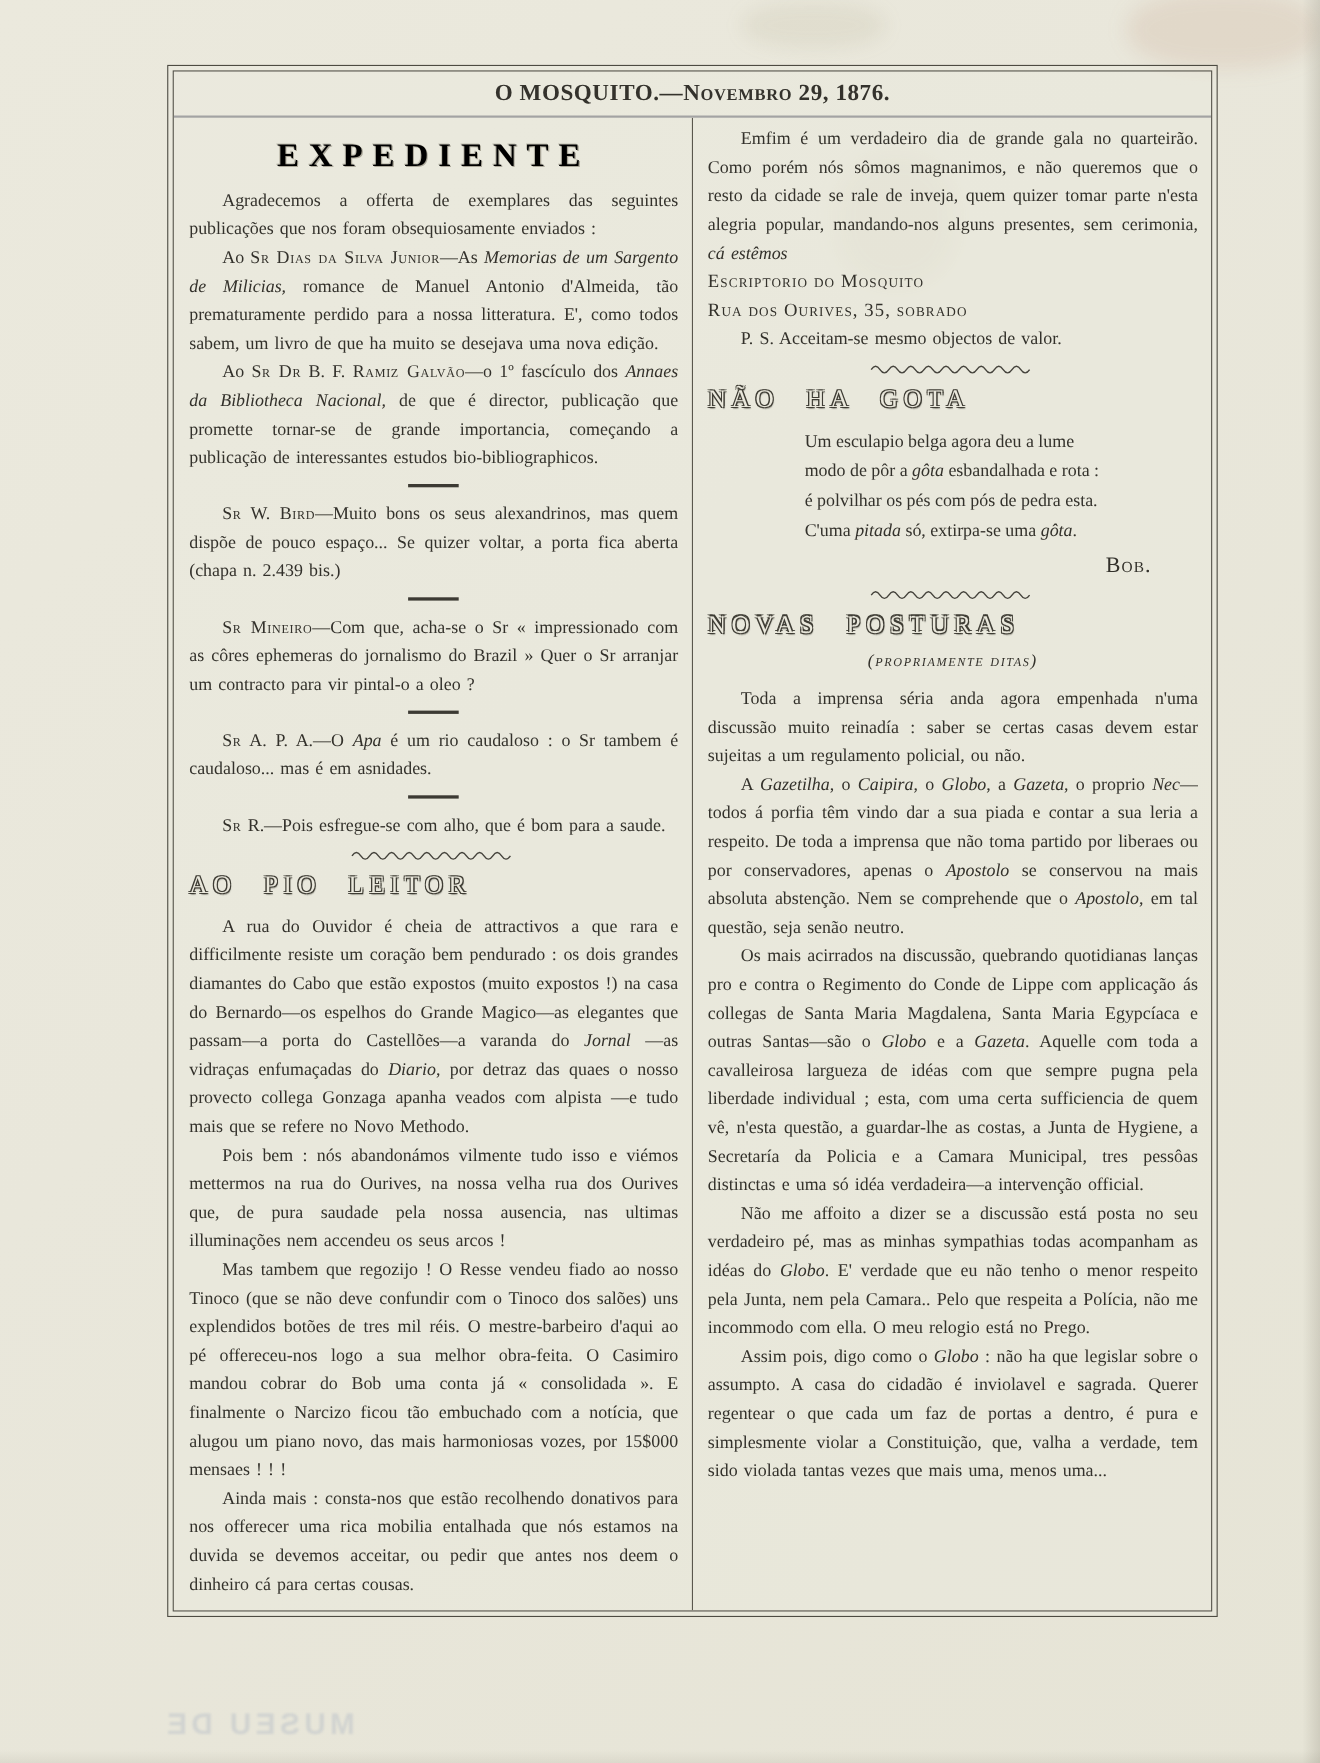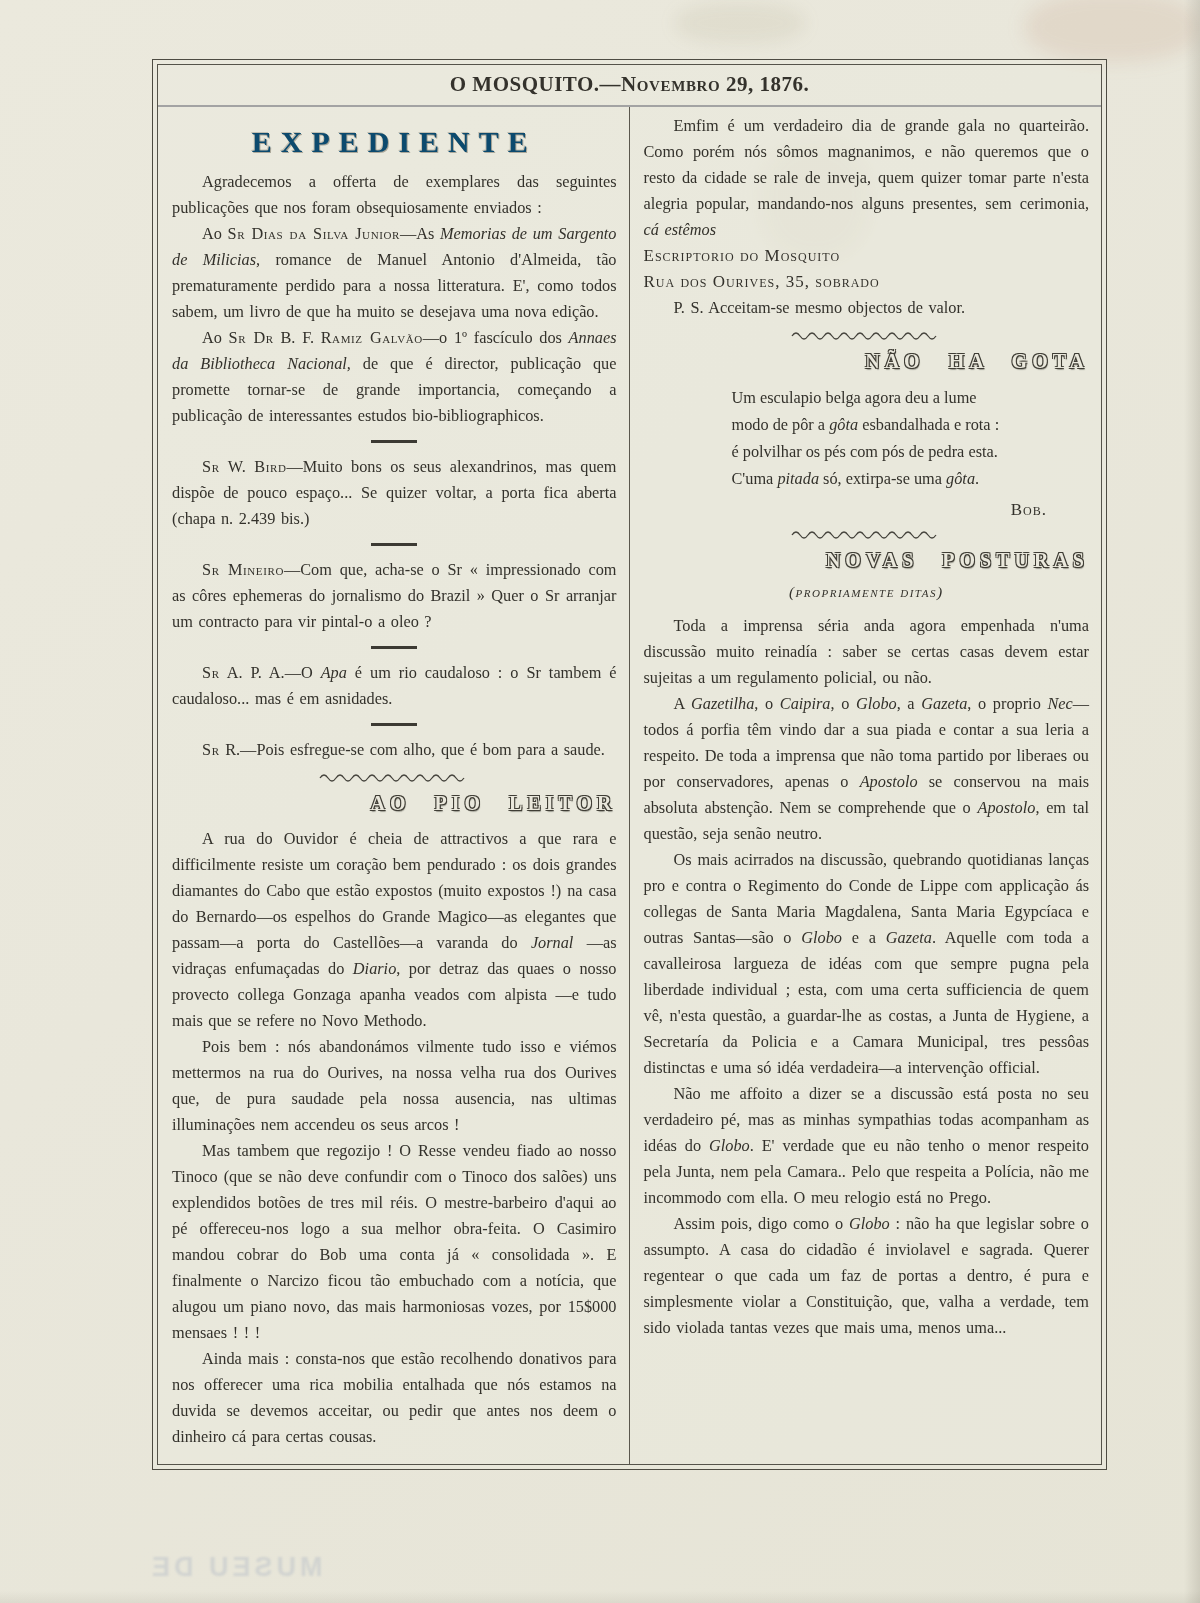--- a/index.html
+++ b/index.html
@@ -71,42 +71,42 @@
     width: 50%; box-sizing: border-box;
     padding: 6px 12px 0 14px;
     overflow: hidden;
   }
   .col-left { border-right: 1.3px solid #5a574d; }
   .masthead {
     text-align: center;
     font-size: 30px; font-weight: bold;
     letter-spacing: 9px;
     margin: 12px 0 10px;
-    color: #0c4a6e;
+    color: #000000;
     text-shadow: 1px 1px 0 rgba(120,114,98,0.55), -1px -1px 0 rgba(120,114,98,0.35);
   }
   .para {
     margin: 0;
     text-indent: 30px;
     text-align: justify;
     font-size: 16.3px;
     line-height: 26px;
     word-spacing: 1.5px;
   }
   .seg-i { font-style: italic; }
   .seg-sc { font-variant: small-caps; letter-spacing: 0.6px; }
   .dash-divider {
     width: 46px; height: 3px;
     background: #3c3a33;
     margin: 11px auto 11px;
   }
   .wavy-divider { text-align: center; margin: 9px 0 7px; line-height: 0; }
   .section-heading {
-    text-align: right;
-    font-size: 20px; font-weight: bold;
+    text-align: left;
+    font-size: 23px; font-weight: normal;
     letter-spacing: 5px; word-spacing: 14px;
     margin: 9px 0 11px;
     color: #eae8dc;
     text-shadow: -1px -1px 0 #3f3d35, 1px -1px 0 #3f3d35, -1px 1px 0 #3f3d35, 1px 1px 0 #3f3d35, 1px 2px 1px rgba(63,61,53,0.45);
   }
   .subheading {
     text-align: center;
     font-variant: small-caps;
     font-size: 15.5px; letter-spacing: 1.5px;
     margin: 0 0 12px;
@@ -116,21 +116,21 @@
     text-align: left;
     font-variant: small-caps;
     font-size: 17px; line-height: 26px; letter-spacing: 1px;
   }
   .verse {
     margin-left: 88px;
     font-size: 16.3px; line-height: 27px;
   }
   .signature {
     text-align: right; margin: 8px 42px 4px 0;
-    font-variant: small-caps; font-size: 17px; letter-spacing: 1px;
+    font-variant: small-caps; font-size: 20px; letter-spacing: 1px;
   }
 </style>
 </head>
 <body>
 
 <div class="paper"></div>
 <div class="ghost-1"></div>
 <div class="ghost-2"></div>
 <div class="ghost-3"></div>
 <div class="ghost-stamp">MUSEU DE</div>

